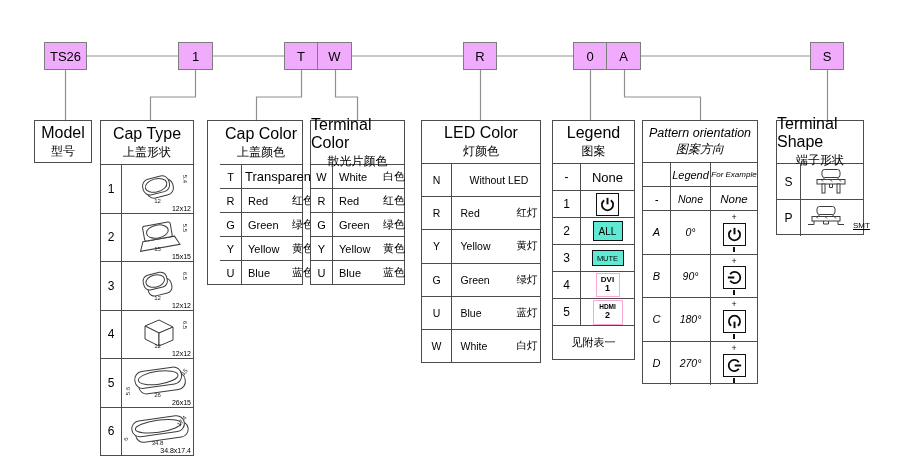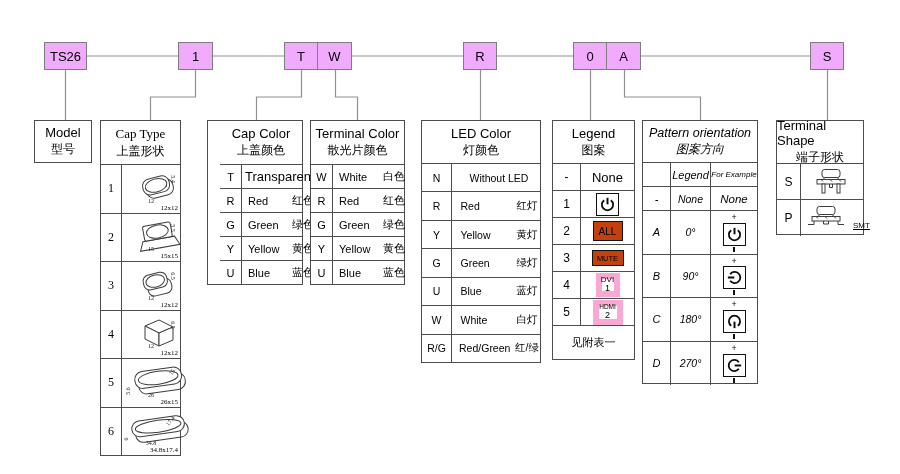--- a/index.html
+++ b/index.html
@@ -10,33 +10,33 @@
   svg.wires { position:absolute; left:0; top:0; width:900px; height:474px; z-index:0; }
   svg.wires path { fill:none; stroke:#8f8f8f; stroke-width:1.2; }
 
   .codebox { position:absolute; top:42px; height:28px; border:1px solid #7d7d7d; background:#f0abfc;
              display:flex; align-items:center; justify-content:center; font-size:13px; z-index:2; }
 
   .tbl { position:absolute; top:120px; border:1px solid #4c4c4c; background:#fff; z-index:1;
          display:flex; flex-direction:column; }
   .thead { border-bottom:1px solid #4c4c4c; display:flex; flex-direction:column;
            align-items:center; justify-content:center; flex:0 0 auto; }
-  .thead .t  { font-size:13px; }
+  .thead .t  { font-size:16px; }
   .thead .st { font-size:12px; margin-top:1px; }
   .row { display:flex; border-bottom:1px solid #4c4c4c; align-items:stretch; min-height:0; }
   .tbl .row:last-child { border-bottom:none; }
   .cell { display:flex; align-items:center; }
   .code { justify-content:center; border-right:1px solid #4c4c4c; font-size:11px; flex:0 0 auto; }
 
   
   .model { left:34px; width:58px; height:43px; justify-content:center; }
   .model .thead { border-bottom:none; }
 
   
-  .captype { left:100px; width:81px; height:336px;font-family:Liberation Serif, serif; }
+  .captype { left:100px; width:94px; height:336px; }
   .captype .thead { height:44px; }
   .captype .row { flex:1 1 0; }
   .captype .code { width:21px; font-size:12px; }
   .drawcell { position:relative; flex:1 1 auto; }
   .drawcell svg { position:absolute; left:0; top:0; }
   .s  { fill:none; stroke:#3c3c3c; stroke-width:1; }
   .sf { fill:#fff;  stroke:#3c3c3c; stroke-width:1; }
   .dim { position:absolute; font-size:6px; color:#222; line-height:1; }
   .dimH  { right:4px; top:11px; transform:rotate(90deg); }
   .dimHL { left:2px; bottom:13px; transform:rotate(-90deg); }
@@ -65,24 +65,24 @@
 
   
   .legend { left:552px; width:83px; height:240px; }
   .legend .thead { height:43px; }
   .legend .row { height:27px; flex:0 0 auto; }
   .legend .code { width:28px; font-size:12px; }
   .legend .iconcell { flex:1; justify-content:center; }
   .nonetxt { font-size:13px; }
   .pbox { width:23px; height:23px; border:1.2px solid #111; display:flex; align-items:center; justify-content:center; background:#fff; }
   .pic { width:17px; height:17px; display:block; }
-  .tbox { border:1px solid #111; display:flex; align-items:center; justify-content:center; background:#c2410c; }
+  .tbox { border:1px solid #111; display:flex; align-items:center; justify-content:center; background:#5eead4; }
   .tbox.all  { width:30px; height:20px; font-size:10px; }
   .tbox.mute { width:32px; height:16px; font-size:7.5px; }
-  .tbox2 { border:6px solid #f9a8d4; display:flex; flex-direction:column; align-items:center; justify-content:center; background:#fff; line-height:1.1; }
+  .tbox2 { border:1px solid #f9a8d4; display:flex; flex-direction:column; align-items:center; justify-content:center; background:#fff; line-height:1.1;font-weight:bold; }
   .tbox2.dvi  { width:24px; height:24px; }
   .tbox2.dvi  .l1 { font-size:8px; }  .tbox2.dvi .l2 { font-size:9px; }
   .tbox2.hdmi { width:30px; height:25px; }
   .tbox2.hdmi .l1 { font-size:6.5px; } .tbox2.hdmi .l2 { font-size:9px; }
   .legfoot { flex:1; display:flex; align-items:center; justify-content:center; font-size:11px; }
 
   
   .pattern { left:642px; width:116px; height:264px;font-style:italic; }
   .pattern .thead { height:42px; }
   .pattern .thead .t { font-size:12.5px; }
@@ -377,27 +377,20 @@
         <span class="zh">蓝灯</span>
       </div>
     </div>
     <div class="row">
       <div class="cell code">W</div>
       <div class="cell lblcell">
         <span class="en">White</span>
         <span class="zh">白灯</span>
       </div>
     </div>
-    <div class="row">
-      <div class="cell code">R/G</div>
-      <div class="cell lblcell">
-        <span class="en">Red/Green</span>
-        <span class="zh">红/绿</span>
-      </div>
-    </div>
   </div>
 
   <div class="tbl legend">
     <div class="thead">
       <div class="t">Legend</div>
       <div class="st">图案</div>
     </div>
     <div class="row">
       <div class="cell code">-</div>
       <div class="cell iconcell nonetxt">None</div>

